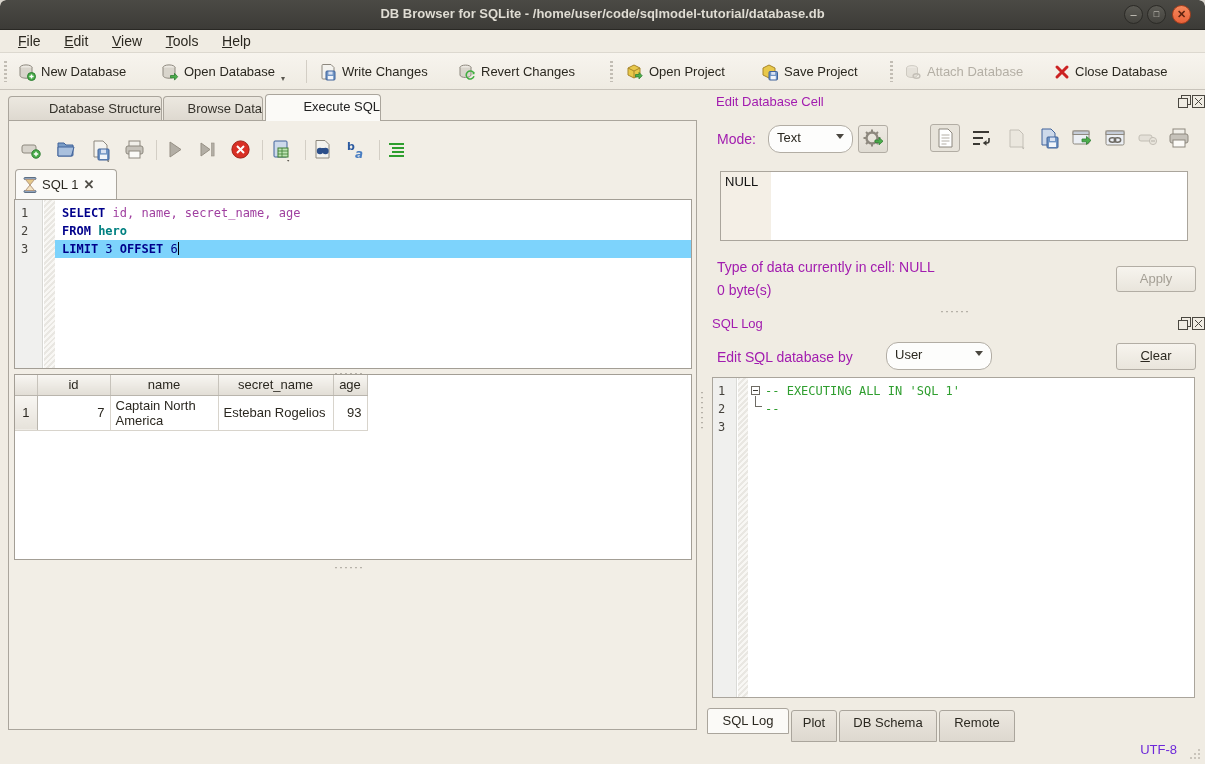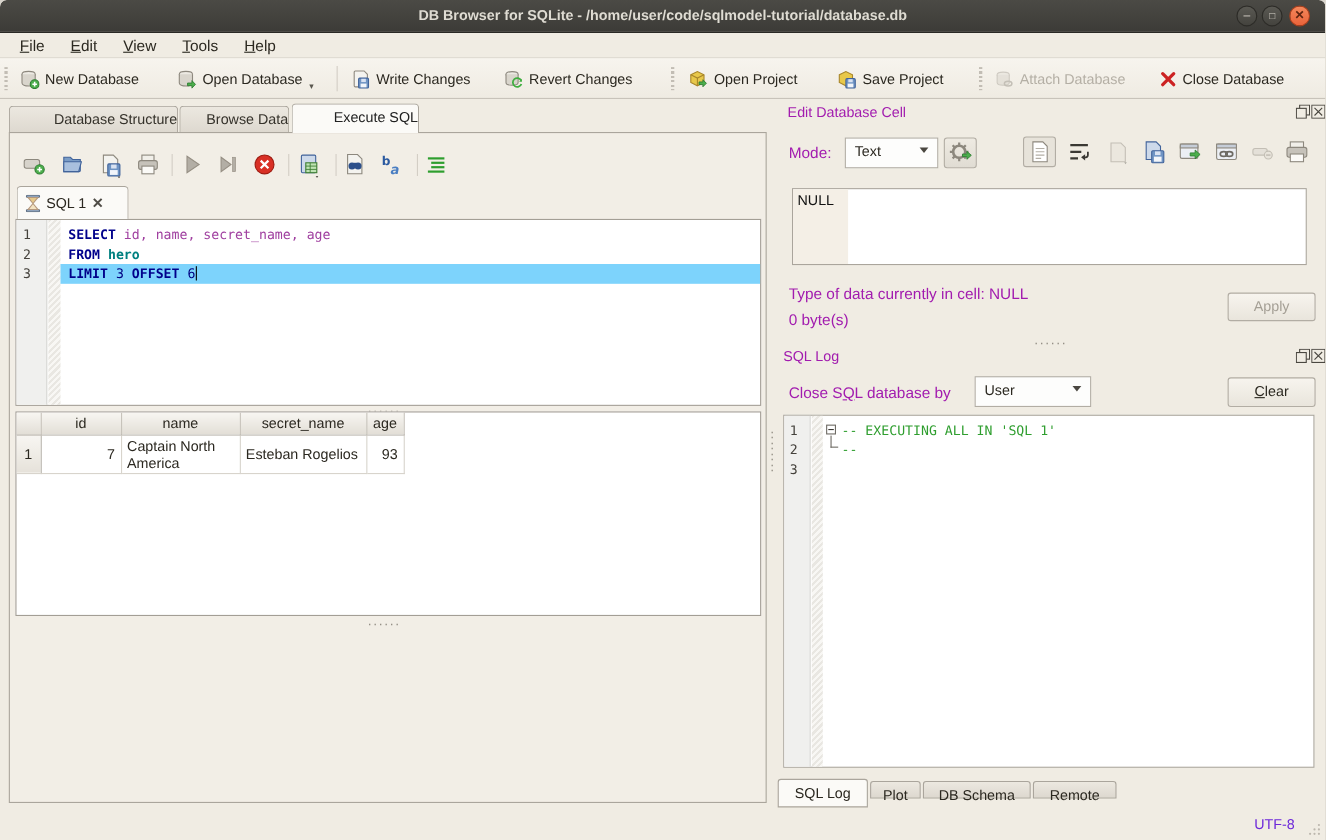--- a/index.html
+++ b/index.html
@@ -82,21 +82,21 @@
   table.grid td.rowhead { background:linear-gradient(#f8f6f2,#e6e2da); border-right:1px solid #b9b5ad; text-align:center; }
   .num-cell { text-align:right; }
   
   .msg-box { position:absolute; left:5px; top:448px; width:678px; height:154px;
     background:#fff; border:1px solid #a39e95; }
   .msg-box .placeholder { position:absolute; left:8px; top:6px; color:#8d8a84;
     font-family:"DejaVu Sans Mono", monospace; font-size:13px; }
   
   .dock-title { position:absolute; font-size:13px; color:#a21caf; }
   .dock-ctl { position:absolute; width:13px; height:13px; }
-  .combo { position:absolute; background:#fdfdfc; border:1px solid #b2ada4; border-radius:0;
+  .combo { position:absolute; background:#fdfdfc; border:1px solid #b2ada4; border-radius:12px;
     font-size:13px; padding:4px 8px; }
   .combo .arrow { position:absolute; right:8px; top:8px; width:0; height:0;
     border-left:4px solid transparent; border-right:4px solid transparent; border-top:5px solid #4a4740; }
   .pushbtn { position:absolute; background:linear-gradient(#f7f4ee,#e9e5dc); border:1px solid #b2ada4;
     border-radius:3px; text-align:center; font-size:13px; color:#2b2820; padding-top:4px; }
   .pushbtn.disabled { color:#a49f95; }
   .cell-box { position:absolute; left:720px; top:171px; width:468px; height:70px;
     background:#fff; border:1px solid #aaa59c; }
   .cell-gutter { position:absolute; left:0; top:0; width:50px; height:100%; background:#f4efe6; }
   .cell-null { position:absolute; left:4px; top:2px; font-size:13px; color:#111; }
@@ -109,21 +109,21 @@
   .log-gutter { position:absolute; left:0; top:0; width:24px; height:100%; background:#f0f0ee; border-right:1px solid #dadad6; }
   .log-hatch { position:absolute; left:25px; top:0; width:10px; height:100%;
     background:repeating-linear-gradient(135deg,#e9e7e2 0 2px,#f8f7f4 2px 4px); }
   .log-lnum { position:absolute; left:5px; width:18px; color:#45423c; }
   .log-line { position:absolute; left:52px; color:#2f9e2f; white-space:pre; }
   .fold-box { position:absolute; left:38px; top:8px; width:9px; height:9px; border:1px solid #6e6b64; background:#fff; }
   .fold-box::after { content:""; position:absolute; left:1px; top:3px; width:5px; height:1px; background:#3c3a35; }
   .fold-line { position:absolute; left:42px; top:18px; width:7px; height:11px;
     border-left:1px solid #6e6b64; border-bottom:1px solid #6e6b64; }
   
-  .dock-tab { position:absolute; top:710px; height:16px; background:linear-gradient(#ece8e0,#ddd8cf);
+  .dock-tab { position:absolute; top:710px; height:32px; background:linear-gradient(#ece8e0,#ddd8cf);
     border:1px solid #aaa59c; border-radius:3px 3px 0 0; text-align:center; padding-top:4px; font-size:13px; }
   .dock-tab.active { background:#fbfaf7; height:26px; top:708px; z-index:2; }
   .statusbar-enc { position:absolute; right:28px; top:742px; color:#6d28d9; font-size:13px; }
   svg { display:block; }
 </style>
 </head>
 <body>
 
 <div class="window">
 
@@ -482,21 +482,21 @@
         <rect x="0.5" y="3.5" width="9" height="9" fill="#f0ece3" stroke="#4a4740"></rect>
       </svg>
     </div>
   <div class="dock-ctl" style="left:1192px; top:317px;">
       <svg width="13" height="13" viewBox="0 0 13 13">
         <rect x="0.5" y="0.5" width="12" height="12" fill="none" stroke="#4a4740"></rect>
         <path d="M3 3l7 7M10 3l-7 7" stroke="#4a4740"></path>
       </svg>
     </div>
 
-  <div class="dock-title" style="left:717px; top:349px; font-size:14px;"><span>Close S</span><span class="mn">Q</span><span>L database by</span></div>
+  <div class="dock-title" style="left:717px; top:349px; font-size:14px;"><span>Edit S</span><span class="mn">Q</span><span>L database by</span></div>
   <div class="combo" style="left:886px; top:342px; width:106px; height:28px;">
     <span>User</span><span class="arrow"></span>
   </div>
   <div class="pushbtn" style="left:1116px; top:343px; width:80px; height:27px;"><span class="mn">C</span><span>lear</span></div>
 
   <div class="log-box">
     <div class="log-gutter"></div>
     <div class="log-hatch"></div>
     <div class="log-lnum" style="top:6px;">1</div>
     <div class="log-lnum" style="top:24px;">2</div>

